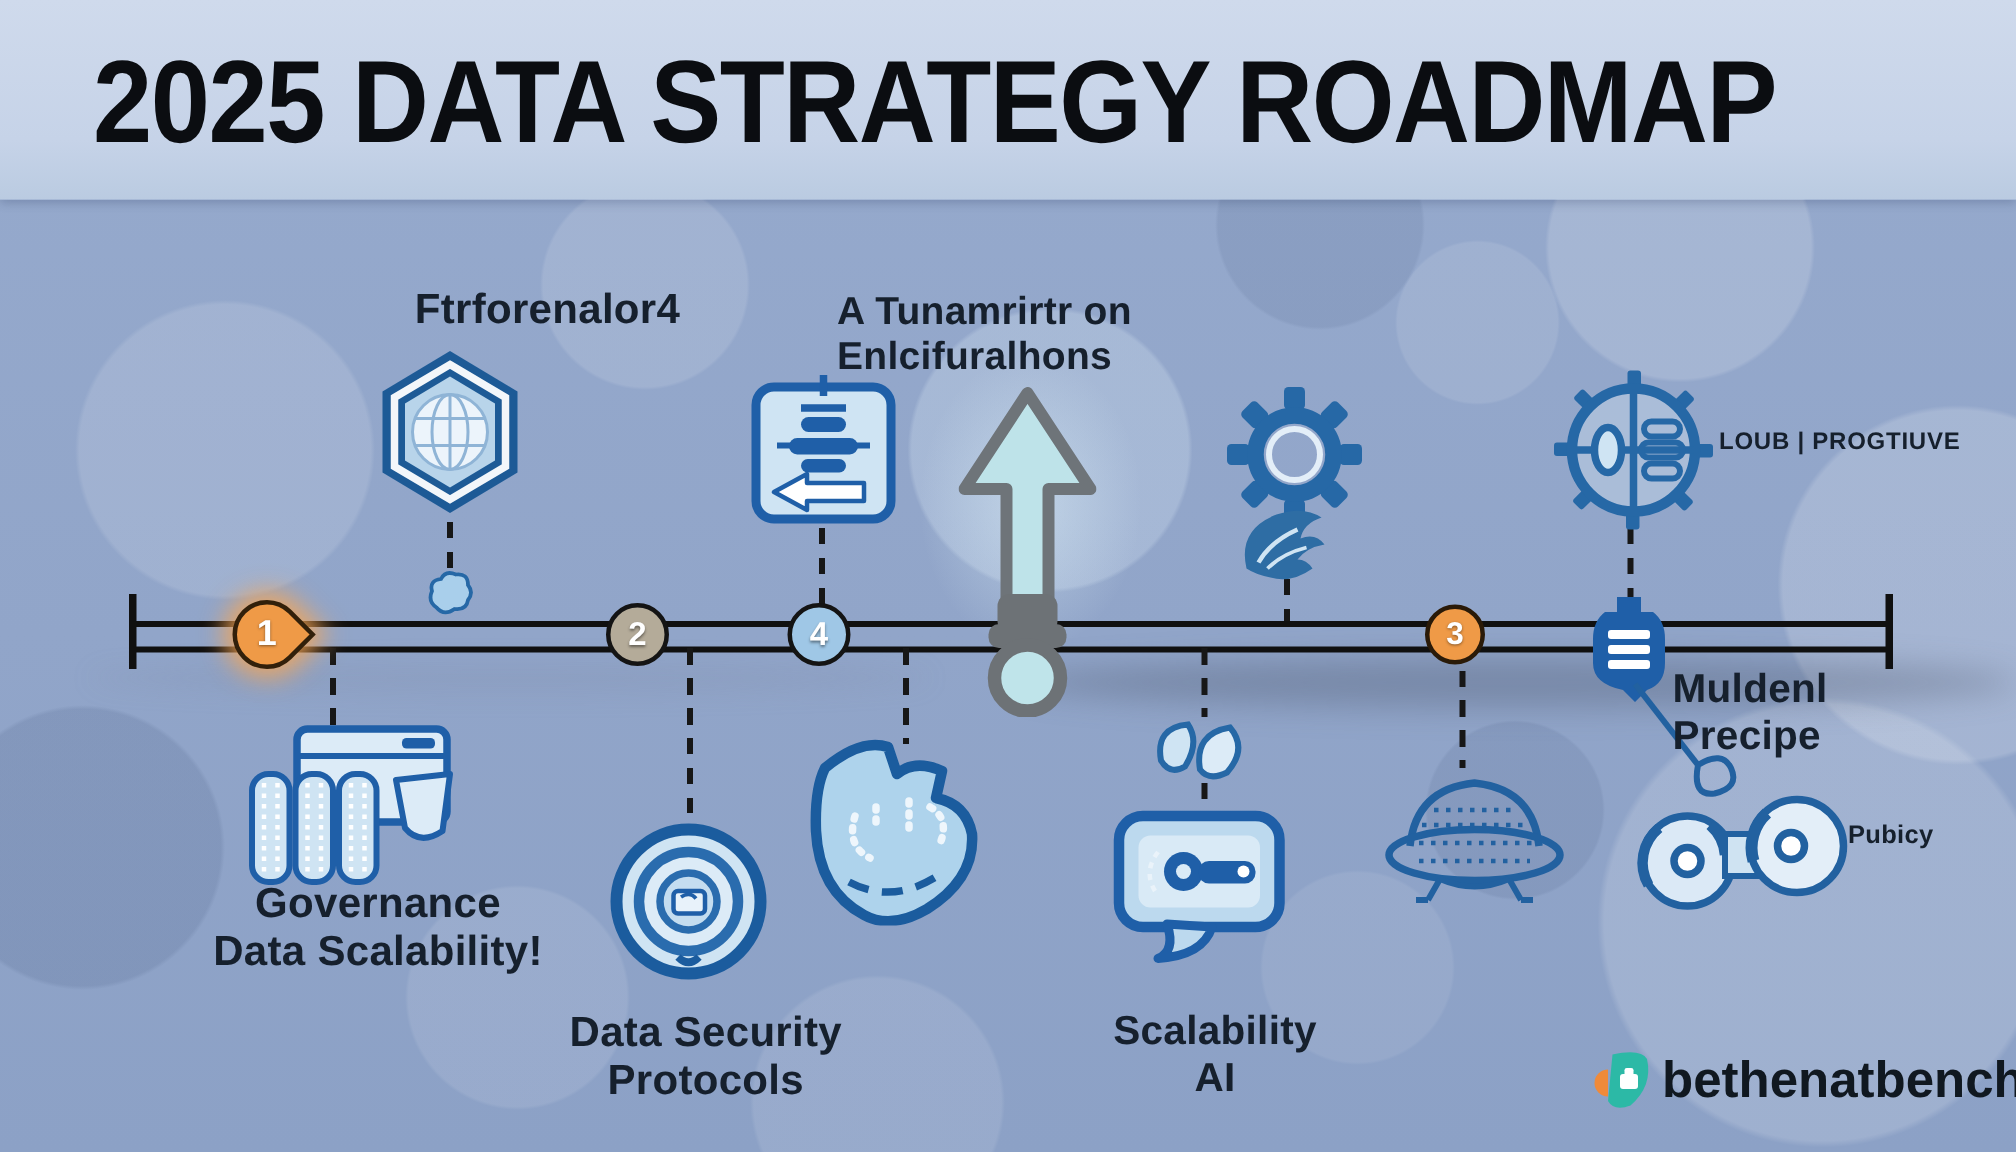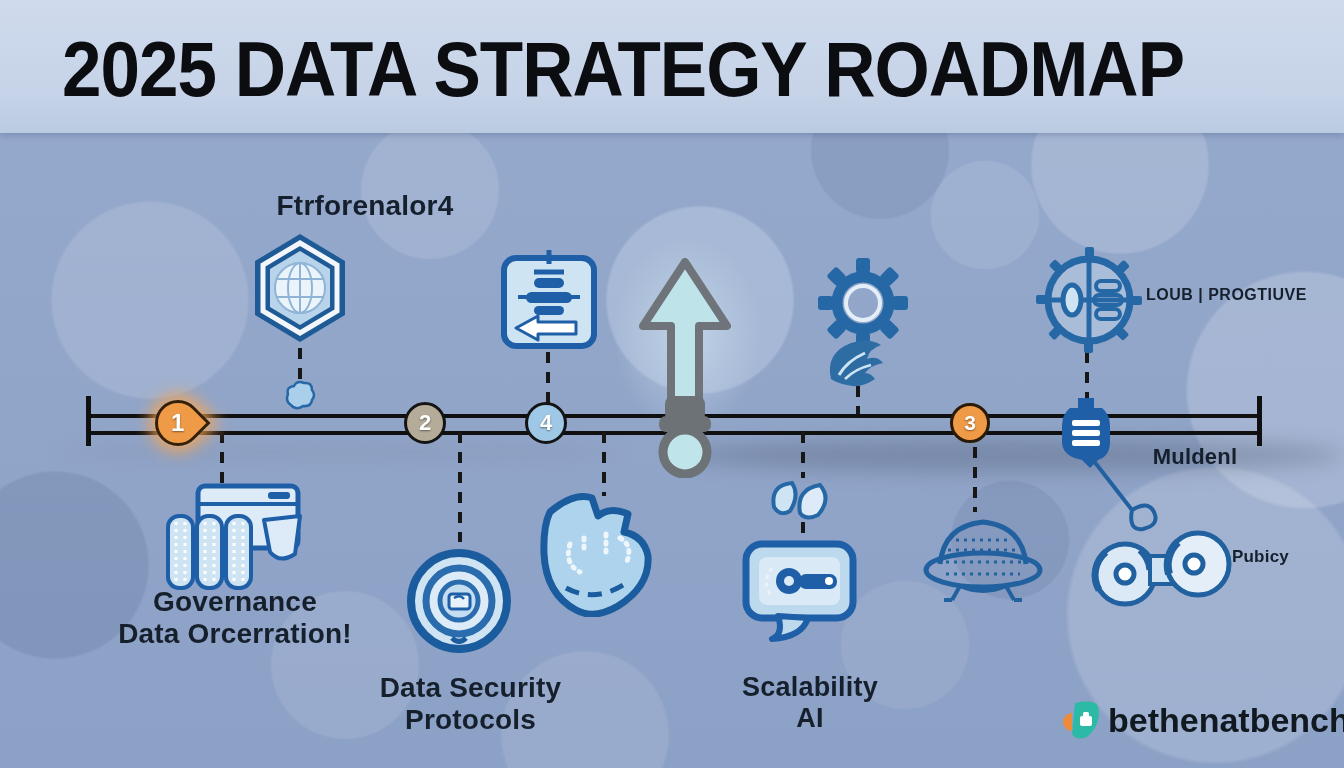--- a/index.html
+++ b/index.html
@@ -60,25 +60,25 @@
   .node4{left:525px;top:402px;width:42px;height:42px;background:#9fc7e6;
     border:3px solid #141414;border-radius:50%;font-size:22px;}
   .node3{left:950px;top:403px;width:40px;height:40px;background:#ef9a47;
     border:3px solid #2a1a08;border-radius:50%;font-size:21px;}
   
   .lbl{position:absolute;font-weight:700;color:#16202d;line-height:1.16;letter-spacing:.2px;text-align:right;}
   .lbl span{display:block;}
   .lbl-frameworks{left:230px;top:170px;width:270px;text-align:center;font-size:28px;margin-top:20px;}
   .lbl-integrations{left:558px;top:192px;width:240px;text-align:left;font-size:26px;}
   .lbl-ilgorale{left:68px;top:338px;width:200px;text-align:left;font-size:27px;}
-  .lbl-governance{left:95px;top:586px;width:280px;text-align:center;font-size:28px;}
+  .lbl-governance{left:112px;top:586px;width:280px;text-align:center;font-size:28px;}
   .lbl-security{left:338px;top:672px;width:265px;text-align:center;font-size:28px;}
   .lbl-scalability{left:700px;top:672px;width:220px;text-align:center;font-size:27px;}
   .lbl-cloud{left:1146px;top:286px;font-size:16px;letter-spacing:.5px;}
-  .lbl-muldenl{left:1115px;top:444px;width:160px;text-align:center;font-size:22px;}
+  .lbl-muldenl{left:1115px;top:444px;width:160px;text-align:left;font-size:27px;}
   .lbl-pubicy{left:1232px;top:547px;font-size:17px;}
   
   .brand-text{position:absolute;left:1108px;top:701px;font-size:34px;font-weight:700;color:#101820;}
   
   .arrow-glow{position:absolute;left:612px;top:235px;width:150px;height:200px;
     background:radial-gradient(ellipse at center,rgba(225,244,250,.45) 0%,transparent 70%);}
 </style>
 </head>
 <body>
 
@@ -314,35 +314,40 @@
   <div class="node node4">
     <span>4</span>
   </div>
   <div class="node node3">
     <span>3</span>
   </div>
 
   <div class="lbl lbl-frameworks">
     <span>Ftrforenalor4</span>
   </div>
+  <div class="lbl lbl-integrations">
+    <span>A Tunamrirtr on</span>
+    <span>Enlcifuralhons</span>
+  </div>
   <div class="lbl lbl-governance">
     <span>Governance</span>
-    <span>Data Orcerration!</span>
+    <span>Data Scalability!</span>
   </div>
   <div class="lbl lbl-scalability">
     <span>Scalability</span>
     <span>AI</span>
   </div>
   <div class="lbl lbl-security">
     <span>Data Security</span>
     <span>Protocols</span>
   </div>
   <div class="lbl lbl-cloud">LOUB | PROGTIUVE</div>
   <div class="lbl lbl-muldenl">
     <span>Muldenl</span>
+    <span>Precipe</span>
   </div>
   <div class="lbl lbl-pubicy">Pubicy</div>
 
   <svg class="abs" style="left:1062px;top:699px;" width="42" height="44" viewBox="0 0 42 44">
     <path d="M10 14 a9 9 0 0 0 0 18 z" fill="#ef8a3a"></path>
     <path d="M13 4 Q32 0 36 7 Q40 25 25 38 Q14 42 10 35 Z" fill="#2cb9a6"></path>
     <rect x="18" y="17" width="12" height="10" rx="2" fill="#ffffff"></rect>
     <rect x="21" y="13" width="6" height="5" rx="1.5" fill="#ffffff"></rect>
   </svg>
   <div class="brand-text">bethenatbench</div>

